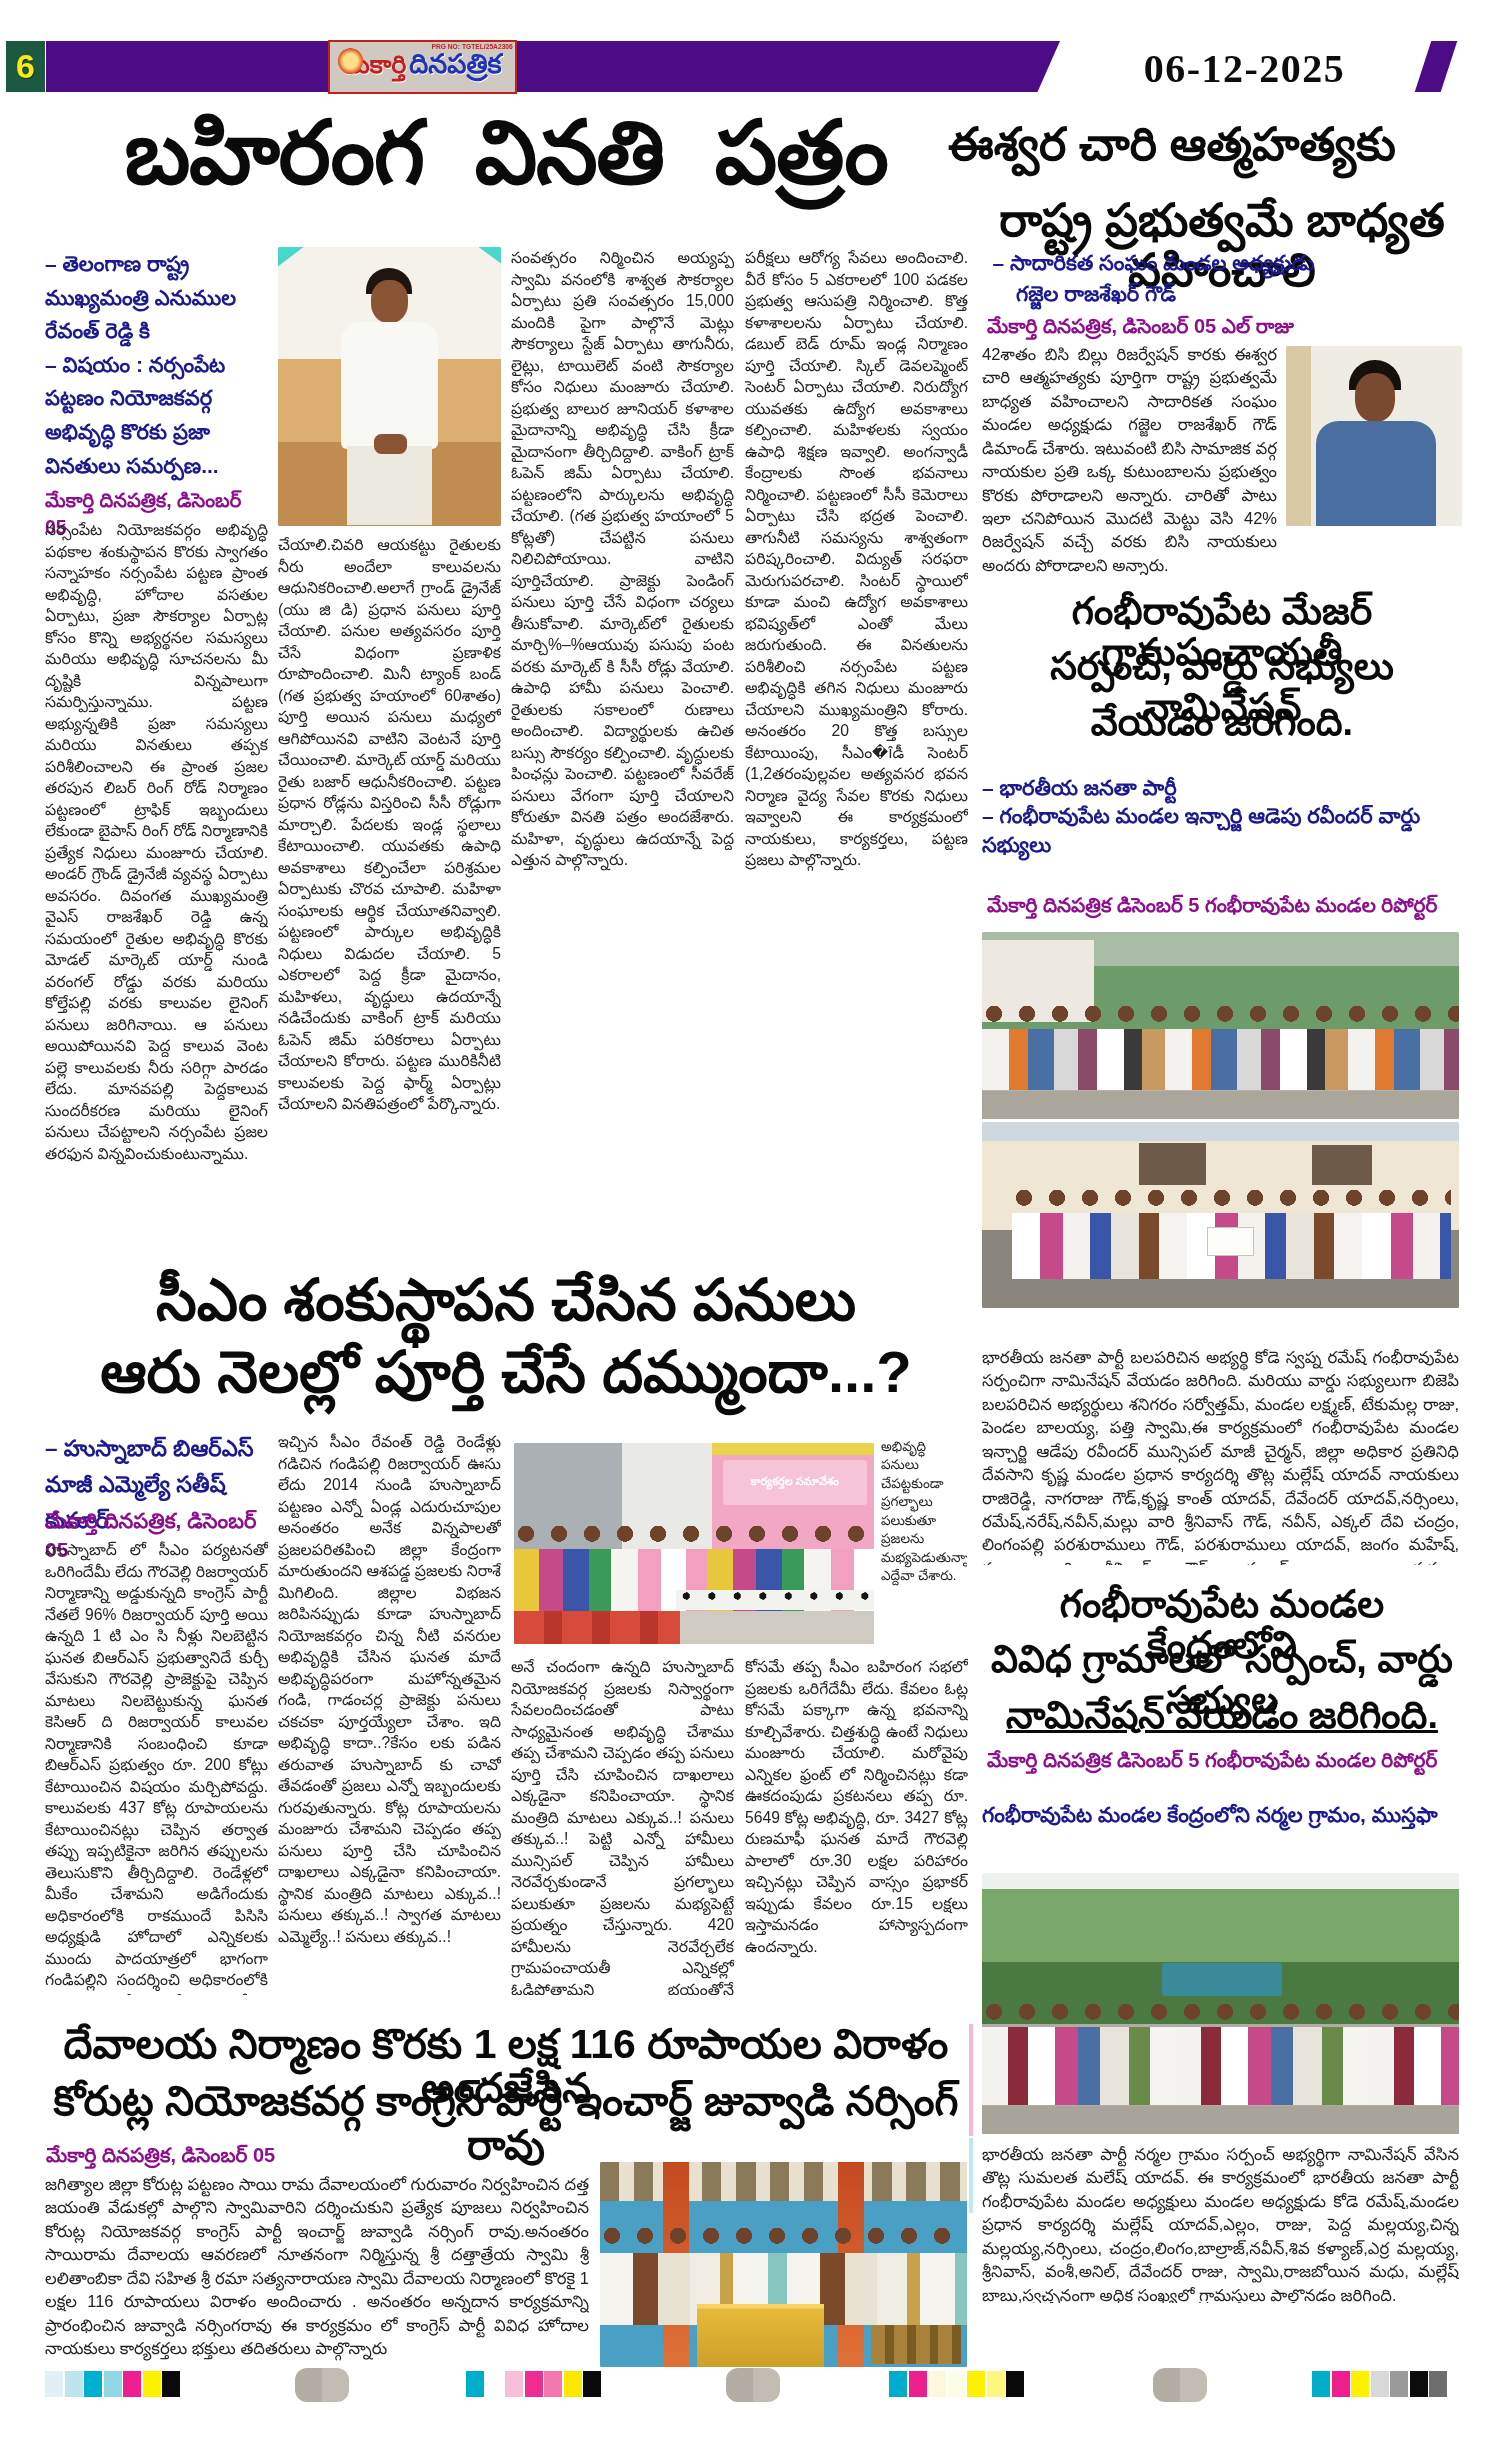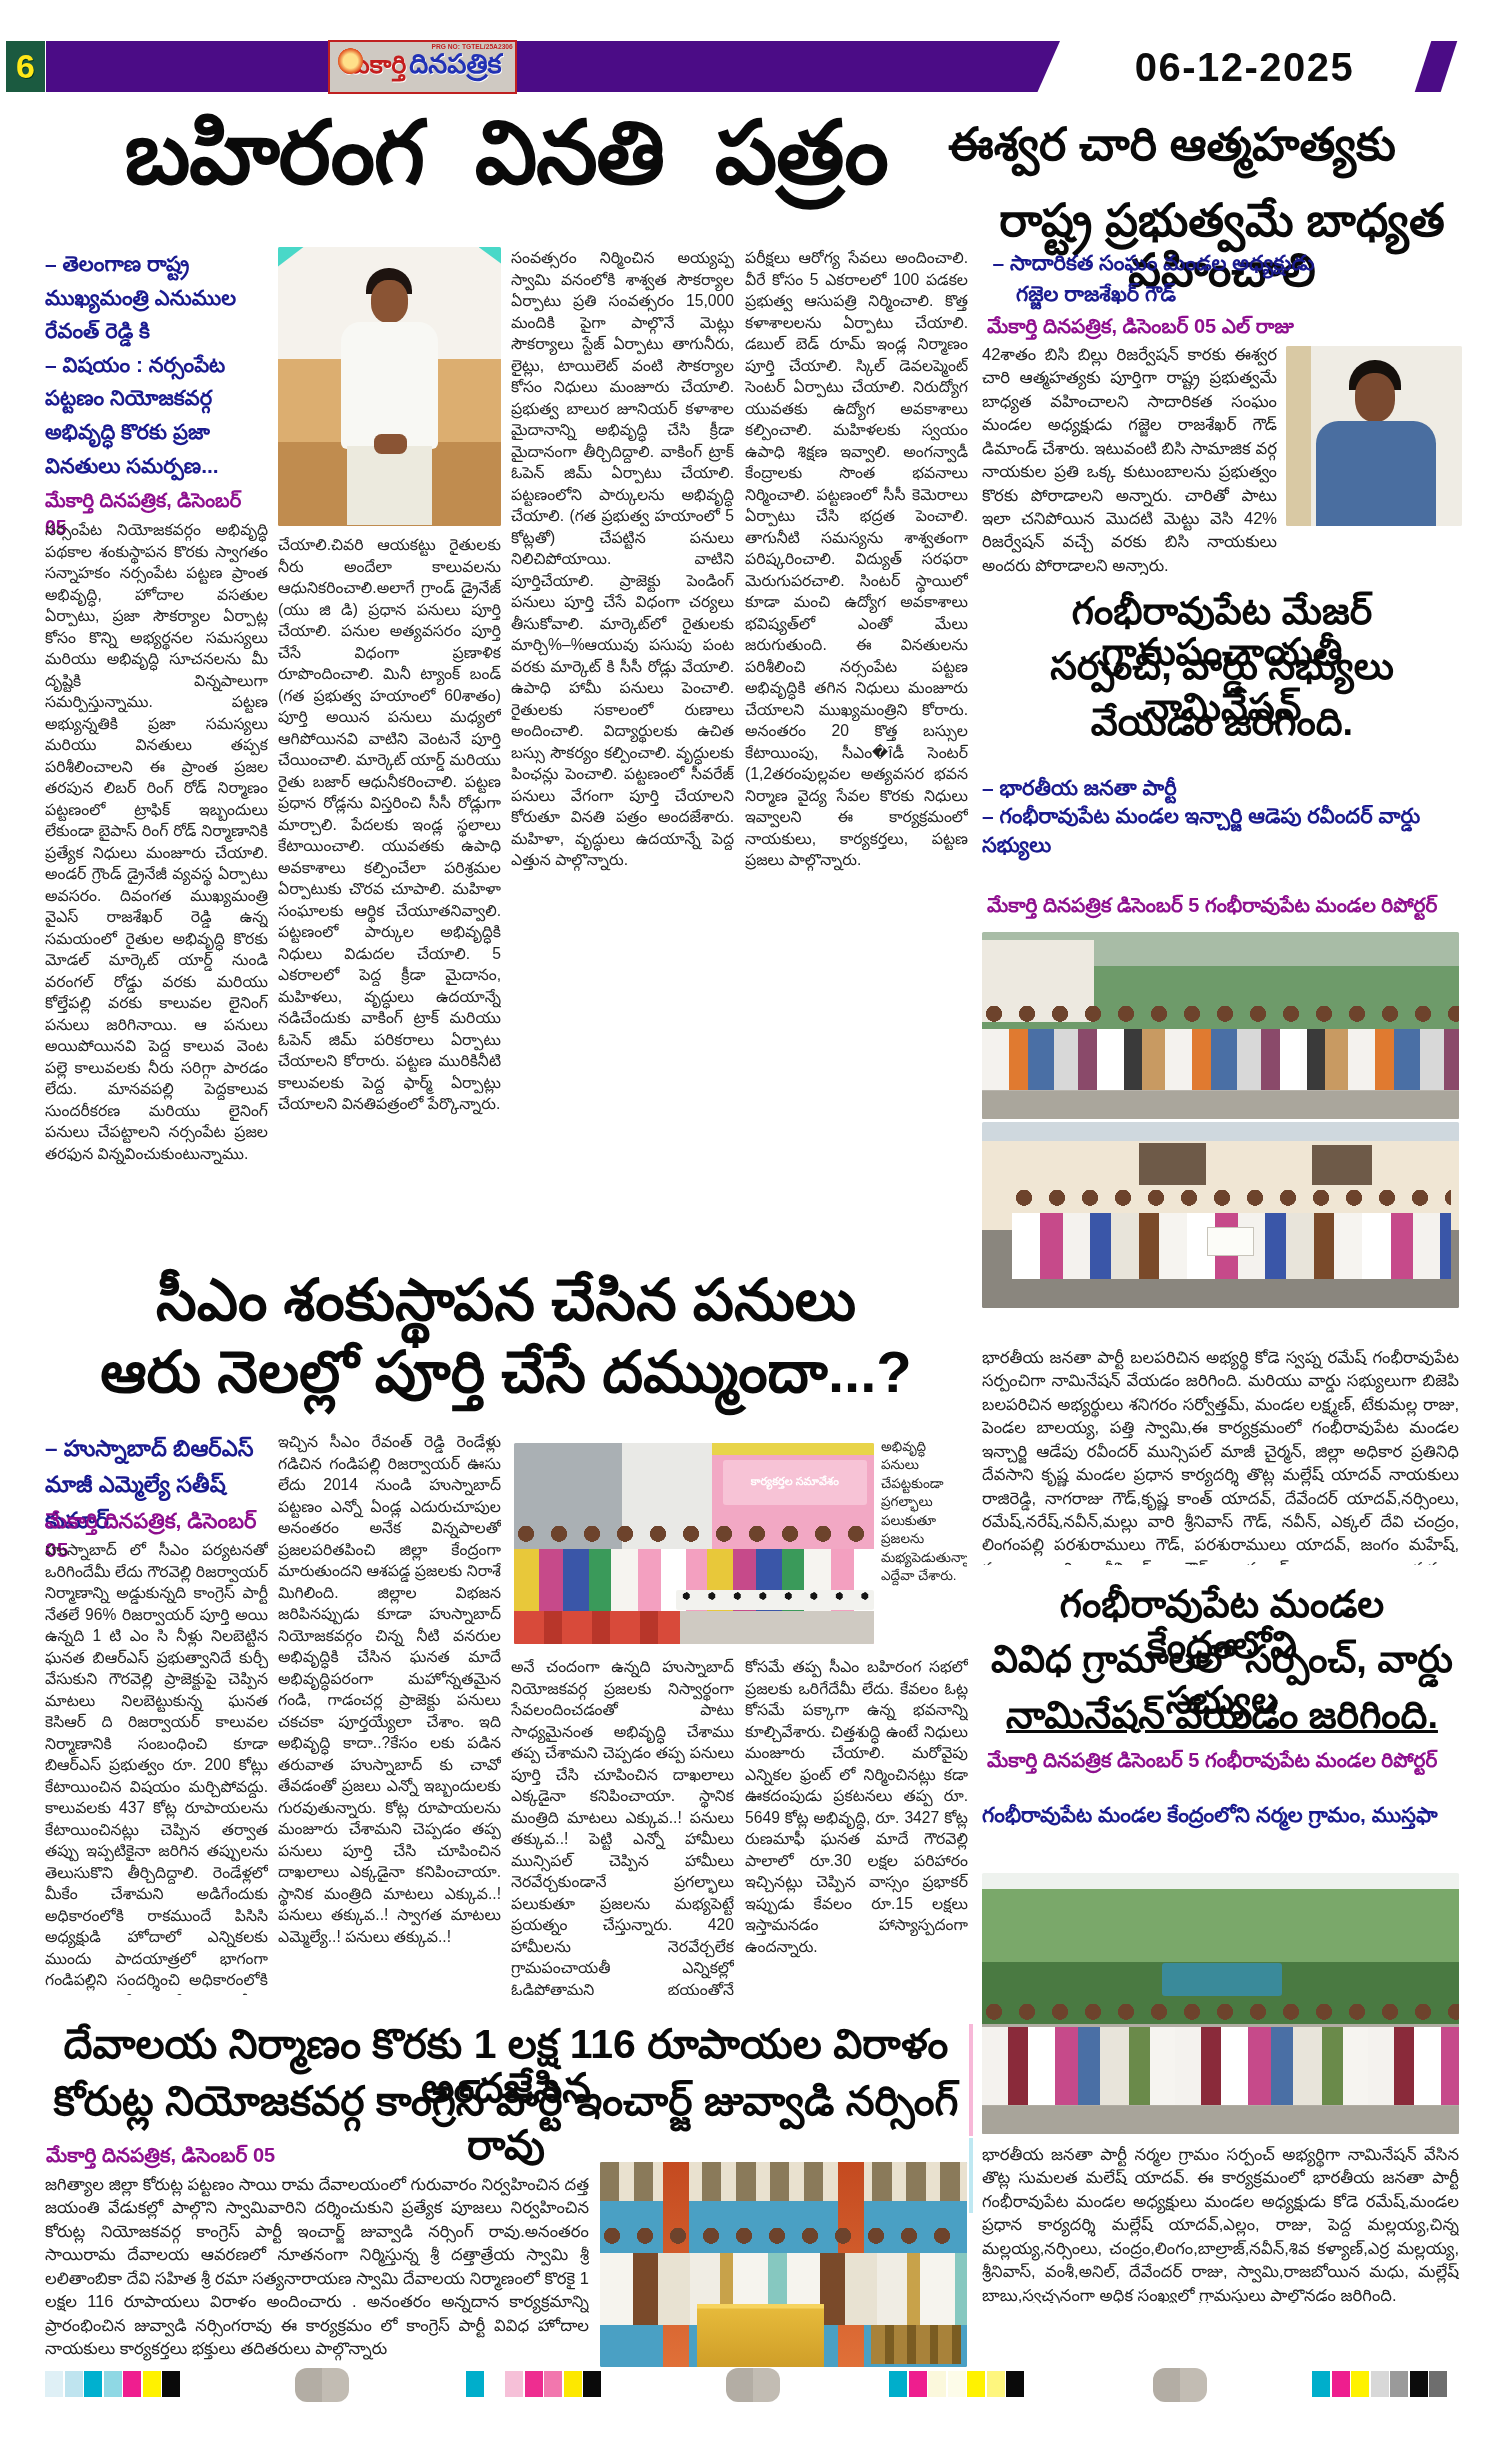--- a/index.html
+++ b/index.html
@@ -14,21 +14,21 @@
           clip-path:polygon(0 0,100% 0,calc(100% - 22.5px) 100%,0 100%);}
   .hdrslant{left:1423px;top:41px;width:25.5px;height:51px;background:#4b0c86;transform:skewX(-18deg);}
   .masthead{left:328px;top:40px;width:189px;height:54px;background:#cfc9c2;border:2.2px solid #c02020;
             box-sizing:border-box;display:flex;align-items:center;justify-content:center;gap:3px;}
   .masthead .reg{position:absolute;top:0.7px;right:2.2px;font-size:6.7px;color:#c02020;font-weight:bold;}
   .masthead .sun{position:absolute;left:7.5px;top:6px;width:25.5px;height:25.5px;border-radius:50%;
                  background:radial-gradient(circle,#ffe08a 0 40%,#e04a1a 70%,transparent 72%);}
   .mh1{font-size:25px;font-weight:900;color:#c41e1e;text-shadow:0.7px 0.7px 0 #fff;}
   .mh2{font-size:27px;font-weight:900;color:#2232b4;text-shadow:0.7px 0.7px 0 #fff;}
   .hdrdate{left:1072px;top:45px;width:345px;text-align:center;font-size:40px;font-weight:900;
-           letter-spacing:1.5px;color:#0d0d0d;}
+           letter-spacing:1.5px;color:#0d0d0d;font-family:Liberation Serif, serif;}
   
   .headline{font-weight:900;color:#0a0a0a;text-align:center;line-height:1.08;}
   .h-main{font-size:88px;letter-spacing:-1.5px;font-family:Liberation Mono, monospace;}
   .h-cm{font-size:58px;}
   .h-temple{font-size:41px;}
   .h-r1{font-size:46px;}
   .h-r2{font-size:38px;}
   .subhead{color:#1b1b8f;font-weight:bold;font-size:21px;text-align:left;line-height:1.6;}
   .dateline{color:#8e0f8e;font-weight:bold;font-size:19.5px;}
   .body-txt{font-size:15.7px;line-height:1.37;text-align:justify;color:#222;overflow:hidden;}

